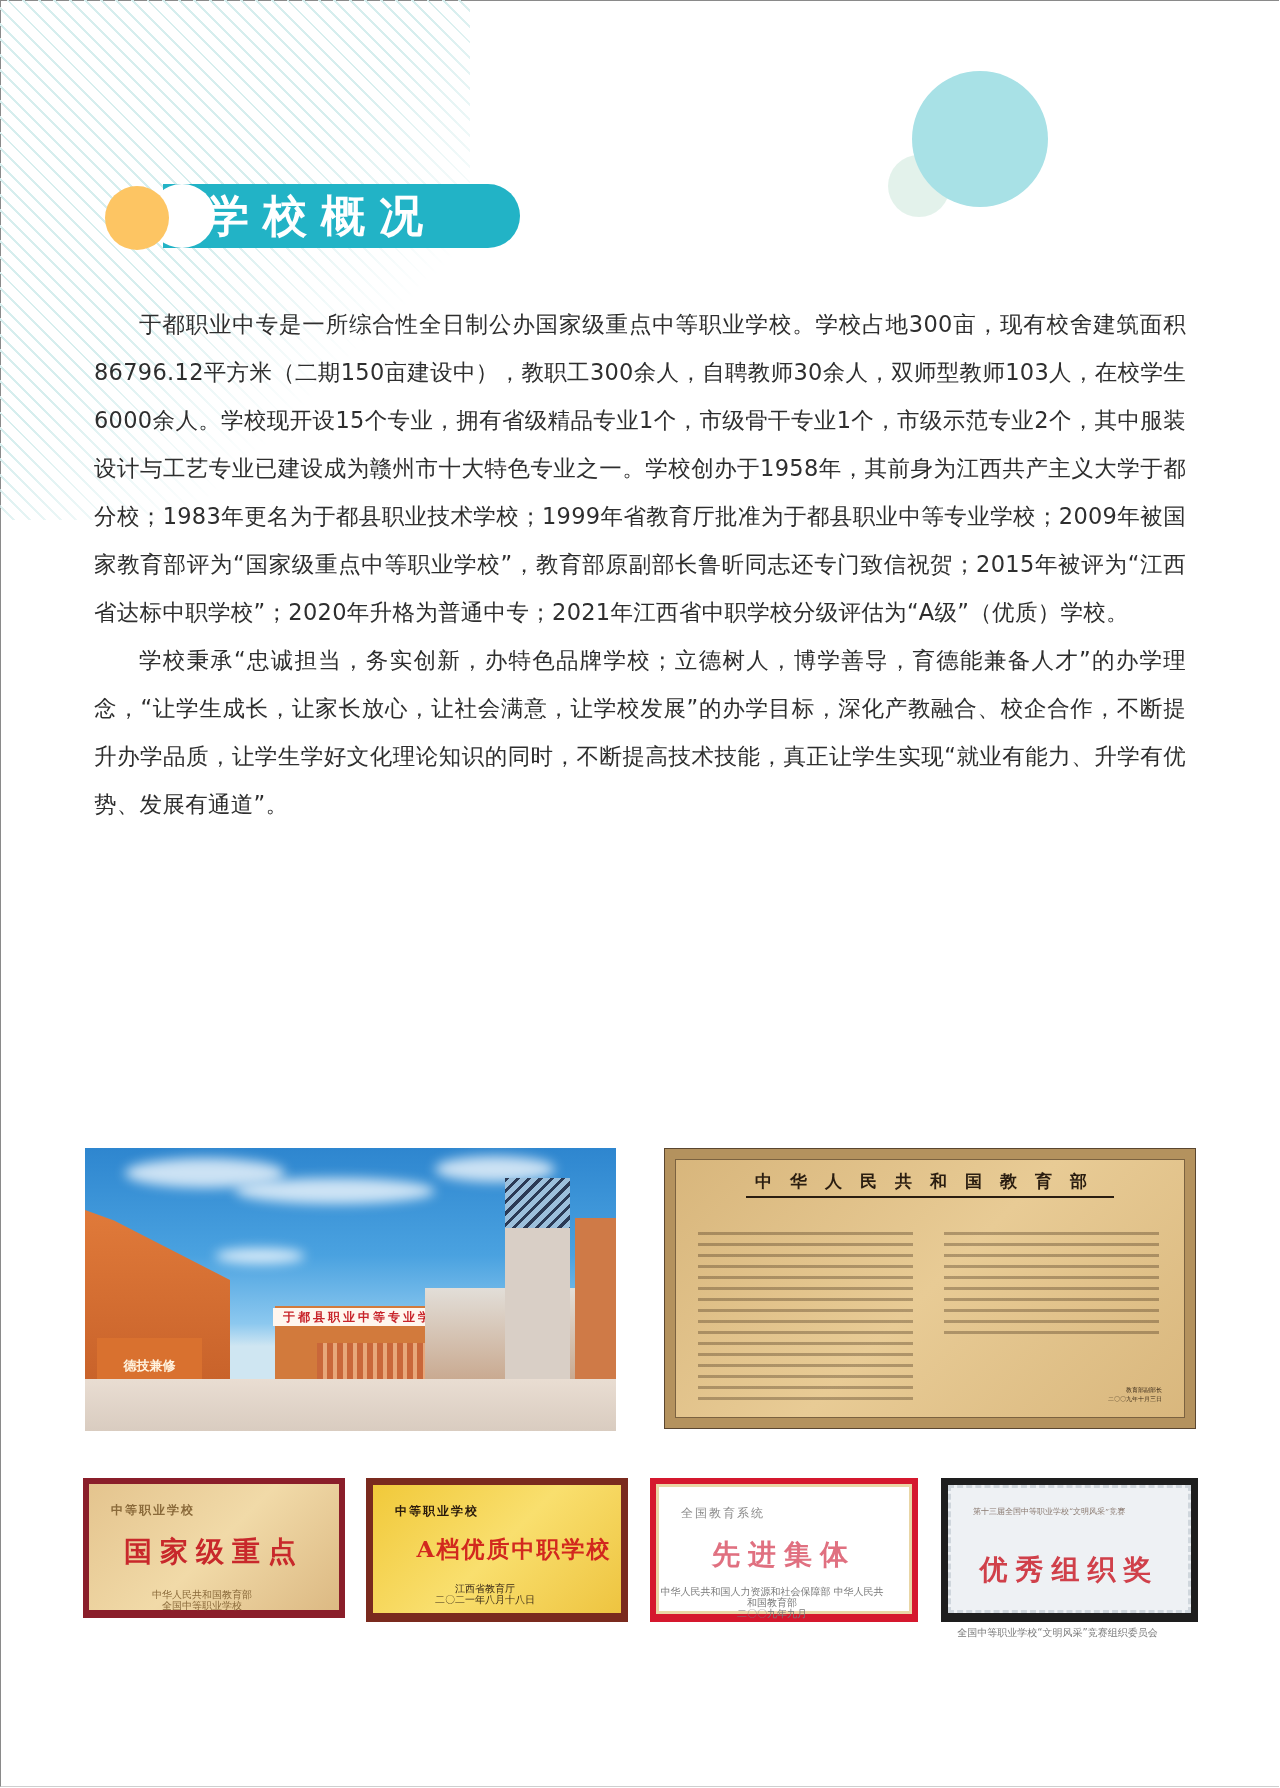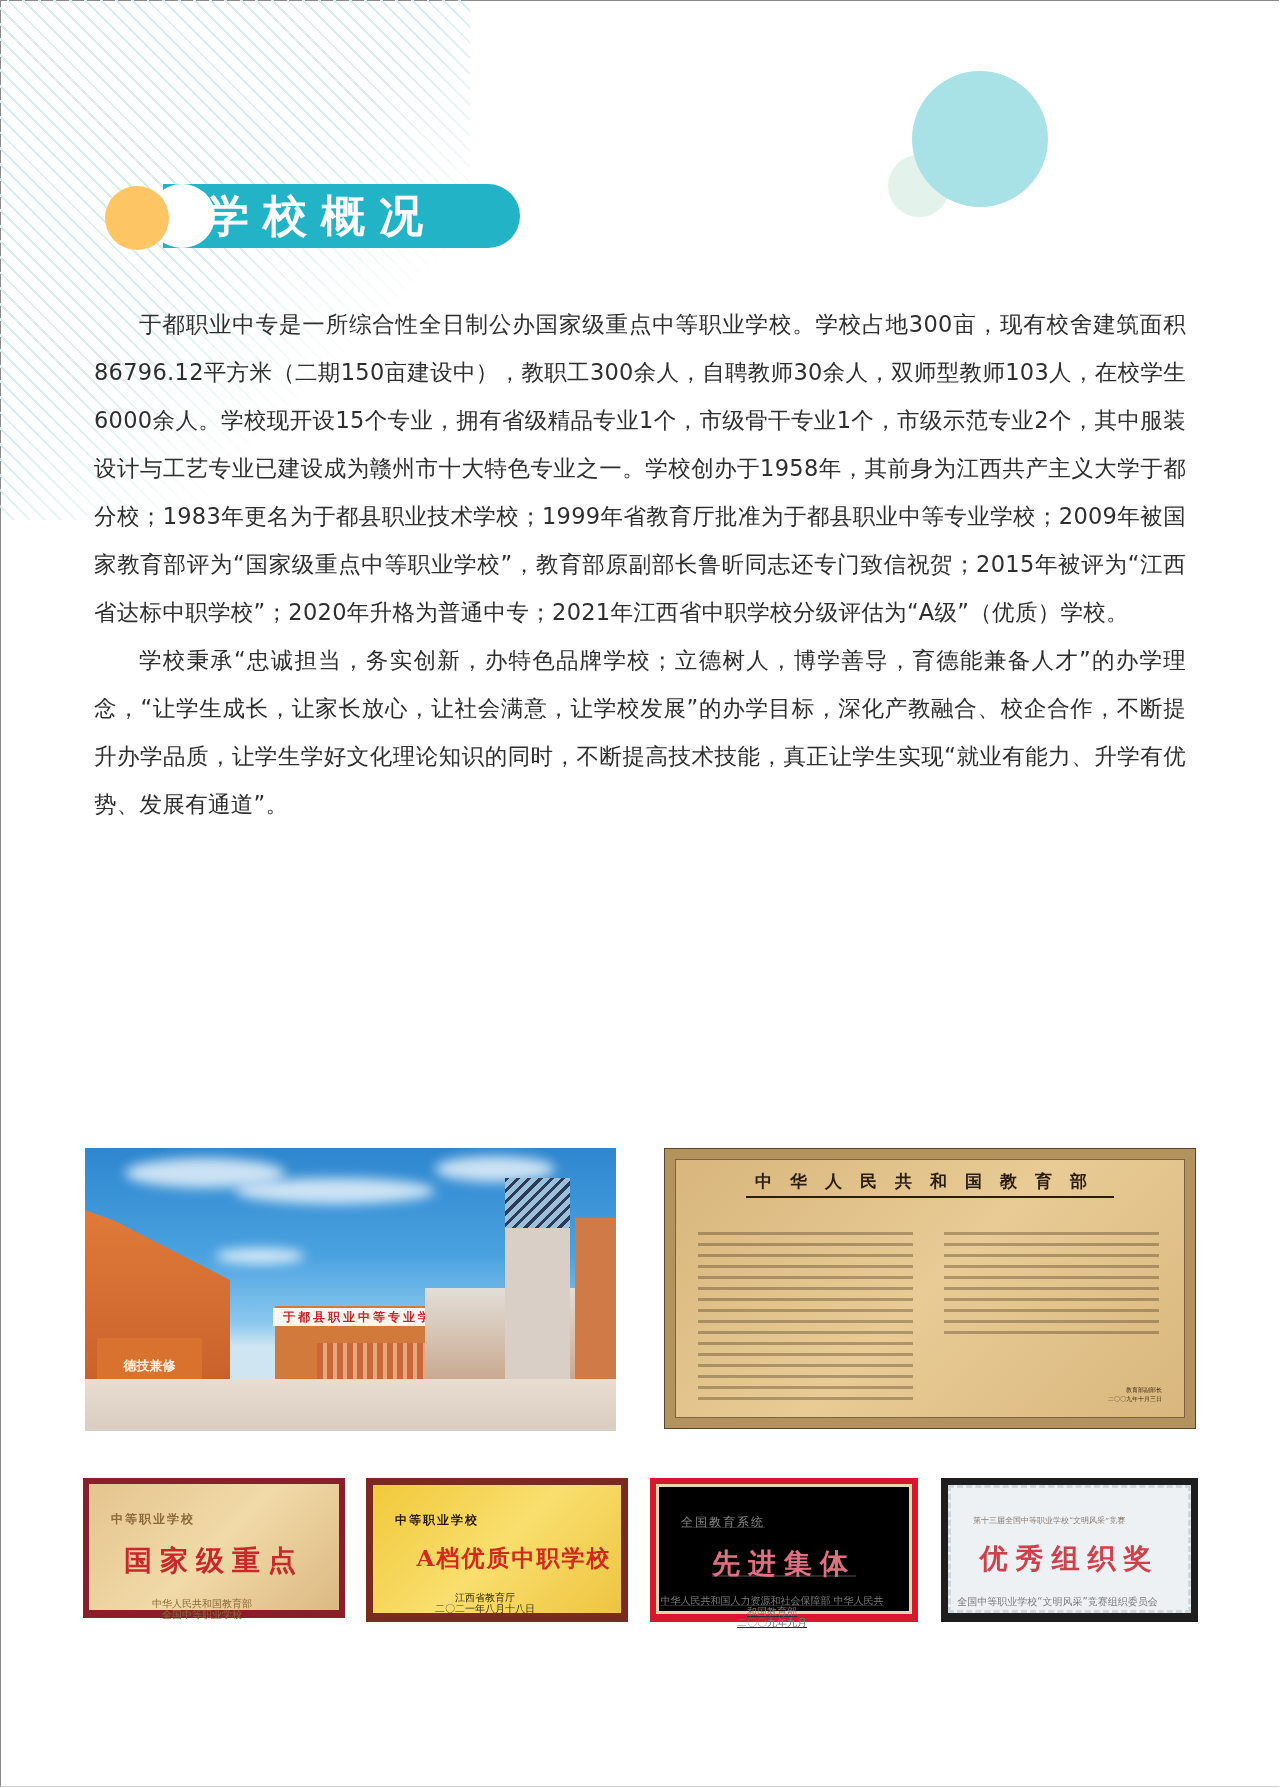--- a/index.html
+++ b/index.html
@@ -104,21 +104,21 @@
   .letter-sign {
     position: absolute; right: 22px; bottom: 14px; font-size: 6px; color: #3a2a18; text-align: right; line-height: 9px;
   }
   
   .award { position: absolute; box-sizing: border-box; }
   .award-inner {
     position: absolute; box-sizing: border-box; display: flex; flex-direction: column;
   }
   .award-top {
     font-family: "DejaVu Serif", serif; font-size: 12px; font-weight: bold; letter-spacing: 2px;
-    margin: 27px 0 0 22px;
+    margin: 18px 0 0 22px;
   }
   .award-main {
     font-family: "DejaVu Serif", serif; font-size: 28px; font-weight: bold;
     letter-spacing: 8px; text-align: center; margin-top: 14px;
   }
   .award-issuer {
     font-size: 10px; text-align: center; margin-right: 24px; margin-top: 18px; line-height: 11px;
   }
   .award-1 { left: 83px; top: 1478px; width: 262px; height: 140px; background: #8a1e2a; }
   .award-1 .award-inner { left: 6px; top: 6px; right: 6px; bottom: 8px; background: linear-gradient(135deg,#e4c48e,#f1daa8 50%,#dcb983); }
@@ -126,27 +126,27 @@
   .award-1 .award-main { color: #c8282b; }
   .award-1 .award-issuer { color: #8a6a3a; }
 
   .award-2 { left: 366px; top: 1478px; width: 262px; height: 144px; background: #7a2a1e; }
   .award-2 .award-inner { left: 7px; top: 7px; right: 7px; bottom: 9px; background: linear-gradient(135deg,#f1c93a,#f9df6e 50%,#eec440); }
   .award-2 .award-top { color: #2a1a0c; }
   .award-2 .award-main { color: #d2281e; font-size: 23px; letter-spacing: 2px; margin-left: 34px; }
   .award-2 .award-issuer { color: #3a2a18; }
 
   .award-3 { left: 650px; top: 1478px; width: 268px; height: 144px; background: #d5182e; }
-  .award-3 .award-inner { left: 6px; top: 6px; right: 6px; bottom: 8px; background: #000000; border: 3px solid #e9d6a6; text-decoration: underline; }
+  .award-3 .award-inner { left: 6px; top: 6px; right: 6px; bottom: 8px; background: #ffffff; border: 3px solid #e9d6a6; }
   .award-3 .award-top { color: #8a8a8a; font-weight: normal; }
   .award-3 .award-main { color: #e07080; }
   .award-3 .award-issuer { color: #7a7a7a; }
 
   .award-4 { left: 941px; top: 1478px; width: 257px; height: 144px; background: #1e1e1e; }
-  .award-4 .award-inner { left: 7px; top: 7px; right: 7px; bottom: 9px; background: #eef1f4; border: 3px dashed #cfd6dc; }
+  .award-4 .award-inner { left: 7px; top: 7px; right: 7px; bottom: 9px; background: #eef1f4; border: 3px dashed #cfd6dc; gap: 20px; }
   .award-4 .award-top { color: #8a7a70; font-size: 8px; font-weight: normal; letter-spacing: 0; }
   .award-4 .award-main { color: #d0404a; }
   .award-4 .award-issuer { color: #7a7a7a; }
 </style>
 </head>
 <body>
 
 <div class="page-frame"></div>
 <div class="stripes"></div>
 <div class="bubble-small"></div>

